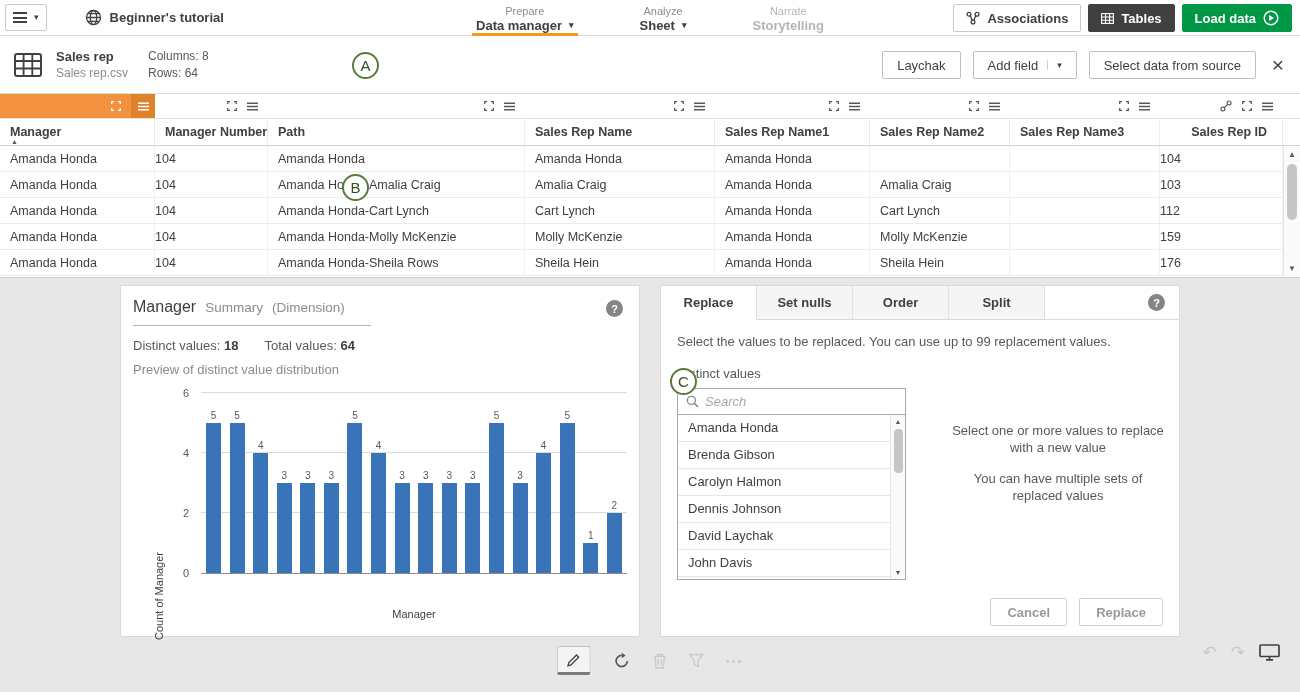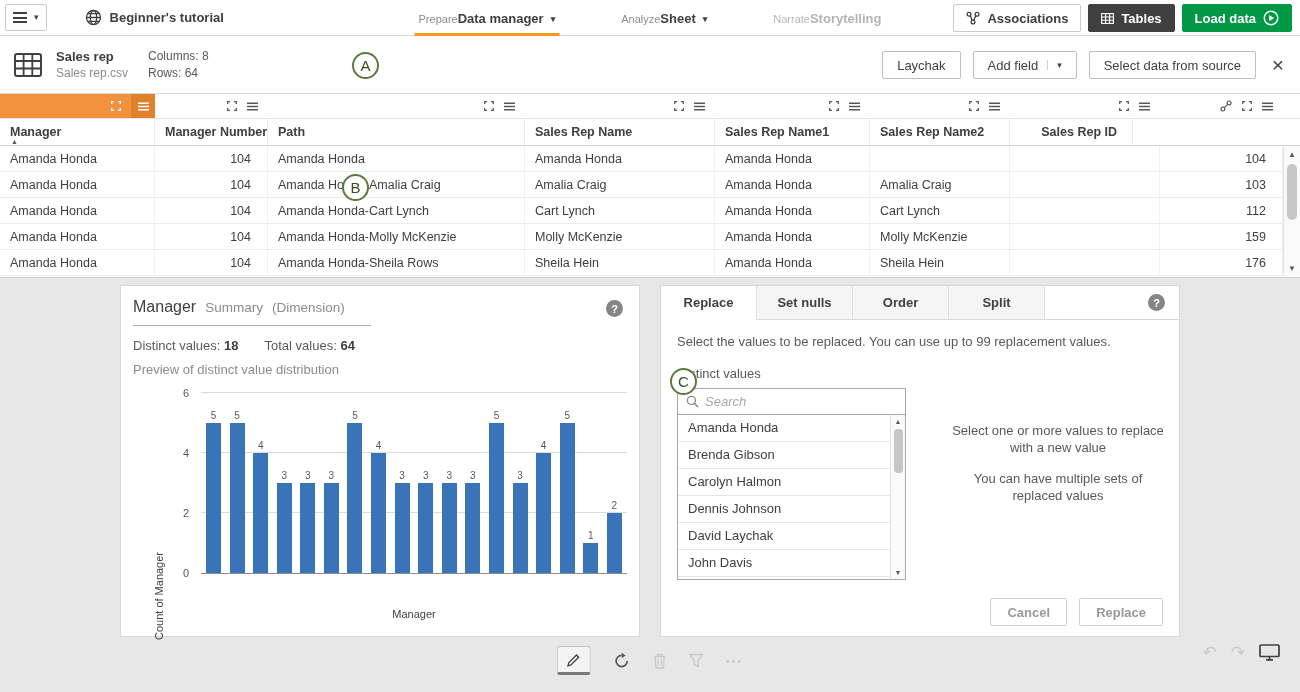--- a/index.html
+++ b/index.html
@@ -7,21 +7,21 @@
   .page { position:relative; width:1300px; height:692px; }
 
   
   .topbar { position:absolute; top:0; left:0; right:0; height:36px; background:#fff; border-bottom:1px solid #d9d9d9; display:flex; align-items:center; z-index:5; }
   .menu-btn { margin-left:5px; height:27px; border:1px solid #c9c9c9; border-radius:2px; background:#fff; display:flex; align-items:center; padding:0 7px; gap:7px; }
   .hamburger span { display:block; width:14px; height:2px; background:#404040; margin:2.5px 0; }
   .caret { font-size:9px; color:#404040; line-height:1; }
   .app-id { display:flex; align-items:center; gap:8px; margin-left:38px; }
   .app-name { font-weight:bold; font-size:13px; }
   .center-nav { position:absolute; left:50%; transform:translateX(-50%); top:0; height:36px; display:flex; gap:58px; }
-  .nav-item { display:flex; flex-direction:row; justify-content:center; align-items:center; height:36px; padding:2px 4px 0 4px; }
+  .nav-item { display:flex; flex-direction:column; justify-content:center; align-items:center; height:36px; padding:2px 4px 0 4px; }
   .nav-item.active { border-bottom:3px solid #f8981d; padding-top:5px; }
   .nav-section { font-size:11px; color:#8c8c8c; line-height:13px; }
   .nav-label { font-size:13px; font-weight:bold; display:flex; gap:7px; align-items:center; line-height:16px; }
   .nav-item.disabled .nav-section, .nav-item.disabled .nav-label { color:#b5b5b5; }
   .topbar-right { position:absolute; right:8px; top:4px; display:flex; gap:7px; height:28px; }
   .tbtn { display:flex; align-items:center; gap:7px; padding:0 12px; font-size:13px; font-weight:bold; border-radius:2px; border:1px solid #c9c9c9; background:#fff; color:#404040; }
   .tbtn.dark { background:#404040; border-color:#404040; color:#fff; }
   .tbtn.green { background:#009845; border-color:#009845; color:#fff; }
 
   
@@ -42,21 +42,21 @@
   .icon-cell { display:flex; align-items:center; justify-content:flex-end; gap:10px; padding-right:10px; color:#595959; }
   .icon-cell.selected { background:#f2923e; color:#fff; padding-right:0; }
   .menu-sq { background:#e0812c; width:24px; height:24px; display:flex; align-items:center; justify-content:center; }
   .cicon { display:flex; align-items:center; }
   .head-row { display:flex; height:28px; background:#fff; border-top:1px solid #e3e3e3; border-bottom:1px solid #d2d2d2; }
   .head-cell { padding:6px 0 0 10px; font-weight:bold; font-size:12.5px; border-right:1px solid #ececec; position:relative; white-space:nowrap; overflow:hidden; }
   .head-cell.num { text-align:right; padding-right:15px; }
   .sort-asc { position:absolute; left:11px; bottom:0px; font-size:7px; color:#595959; }
   .data-row { display:flex; height:26px; }
   .data-cell { padding:6px 0 0 10px; font-size:12.5px; border-right:1px solid #f1f1f1; border-bottom:1px solid #ececec; white-space:nowrap; overflow:hidden; }
-  .data-cell.num { text-align:right; padding-right:16px; padding-left:0; }
+  .data-cell.num { padding-right:16px; padding-left:0; }
   .vscroll { position:absolute; right:0; top:53px; bottom:1px; width:17px; background:#fafafa; border-left:1px solid #e3e3e3; }
   .vscroll .arr { position:absolute; left:0; right:0; text-align:center; font-size:8px; color:#595959; }
   .vscroll .arr.up { top:3px; } .vscroll .arr.dn { bottom:3px; }
   .vscroll .thumb { position:absolute; left:3px; width:10px; top:17px; height:56px; background:#c6c6c6; border-radius:5px; }
 
   
   .bottom { position:absolute; top:278px; left:0; right:0; bottom:0; background:#e7e7e7; }
   .card { position:absolute; top:7px; height:352px; background:#fff; border:1px solid #d9d9d9; }
   .card-left  { left:120px; width:520px; }
   .card-right { left:660px; width:520px; }
@@ -328,20 +328,21 @@
           </span>
         </div>
       </div>
     <div class="head-row">
         <div class="head-cell" style="width: 155px;"><span>Manager</span><span class="sort-asc">▲</span></div>
         <div class="head-cell" style="width: 113px;"><span>Manager Number</span></div>
         <div class="head-cell" style="width: 257px;"><span>Path</span></div>
         <div class="head-cell" style="width: 190px;"><span>Sales Rep Name</span></div>
         <div class="head-cell" style="width: 155px;"><span>Sales Rep Name1</span></div>
         <div class="head-cell" style="width: 140px;"><span>Sales Rep Name2</span></div>
+        <div class="head-cell" style="width: 150px;"><span>Sales Rep Name3</span></div>
         <div class="head-cell num" style="width: 123px;"><span>Sales Rep ID</span></div>
       </div>
     <div>
         <div class="data-row">
           <div class="data-cell" style="width: 155px;">Amanda Honda</div>
           <div class="data-cell num" style="width: 113px;">104</div>
           <div class="data-cell" style="width: 257px;">Amanda Honda</div>
           <div class="data-cell" style="width: 190px;">Amanda Honda</div>
           <div class="data-cell" style="width: 155px;">Amanda Honda</div>
           <div class="data-cell" style="width: 140px;"></div>

